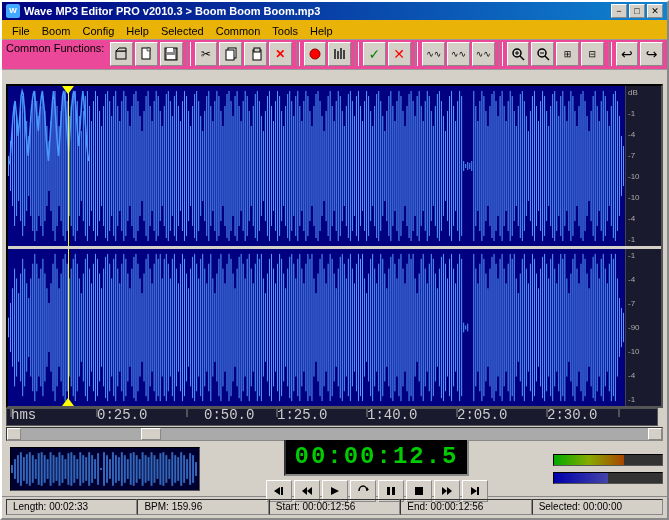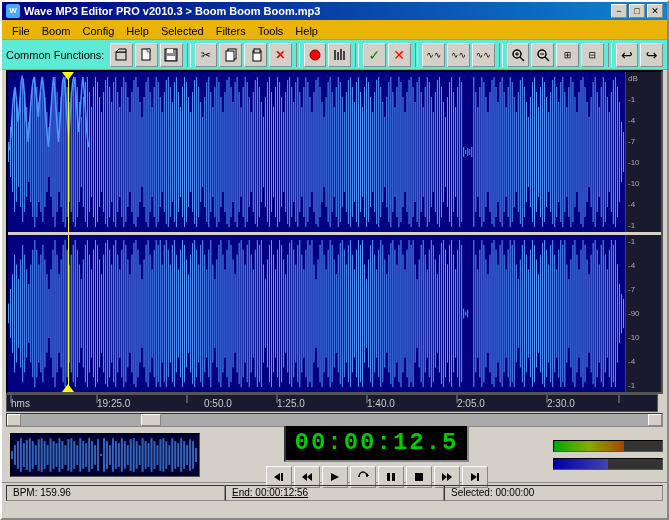--- a/index.html
+++ b/index.html
@@ -67,24 +67,24 @@
       border-bottom: 1px solid #999;
     }
     .menu-item {
       padding: 2px 6px;
       cursor: pointer;
       font-size: 11px;
     }
 
     
     #toolbar {
-      background: #5eead4;
+      background: #ec4899;
       height: 30px;
       display: flex;
-      align-items: center;
+      align-items: flex-start;
       padding: 2px 4px;
       border-bottom: 1px solid #999;
       gap: 2px;
     }
     #toolbar-label {
       font-size: 11px;
       margin-right: 4px;
       white-space: nowrap;
     }
     .tb-btn {
@@ -127,22 +127,23 @@
       width: 652px;
       margin: 0 4px;
       position: relative;
       display: flex;
       align-items: flex-end;
       padding-bottom: 2px;
       border: 1px solid #555;
     }
     .timeline-label {
       color: #ccc;
-      font-size: 10px;
+      font-size: 14px;
       position: absolute;
+      font-family: Liberation Mono, monospace;
     }
 
     
     #scrollbar-area {
       height: 14px;
       background: #d4d0c8;
       margin: 2px 4px;
       display: flex;
       align-items: center;
       border: 1px inset #888;
@@ -285,21 +286,21 @@
       <button class="title-btn">✕</button>
     </div>
   </div>
 
   <div id="menu-bar">
     <span class="menu-item">File</span>
     <span class="menu-item">Boom</span>
     <span class="menu-item">Config</span>
     <span class="menu-item">Help</span>
     <span class="menu-item">Selected</span>
-    <span class="menu-item">Filters</span>
+    <span class="menu-item">Common</span>
     <span class="menu-item">Tools</span>
     <span class="menu-item">Help</span>
   </div>
 
   <div id="toolbar">
     <span id="toolbar-label">Common Functions:</span>
 
     <button class="tb-btn" title="Open">
       <svg width="14" height="14" viewBox="0 0 14 14">
           <rect x="1" y="4" width="10" height="8" fill="none" stroke="#000" stroke-width="1"></rect>
@@ -371,21 +372,21 @@
           <line x1="4" y1="6" x2="8" y2="6" stroke="#000" stroke-width="1"></line>
         </svg>
     </button>
     <button class="tb-btn" title="Zoom Fit" style="font-size:9px;">⊞</button>
     <button class="tb-btn" title="Zoom Selection" style="font-size:9px;">⊟</button>
     <div class="tb-sep"></div>
     <button class="tb-btn" title="Undo" style="font-size:14px;">↩</button>
     <button class="tb-btn" title="Redo" style="font-size:14px;">↪</button>
   </div>
 
-  <div style="position:relative; margin: 0 4px 0 4px; border: 2px inset #555; text-decoration: underline;">
+  <div style="position:relative; margin: 14px 4px 0 4px; border: 2px inset #555; text-decoration: underline;">
     <div id="waveform-top">
 
       <div class="cursor-line"></div>
       <div class="marker-triangle"></div>
 
       <svg class="waveform-svg" viewBox="0 0 610 160" preserveAspectRatio="none">
         <rect width="610" height="160" fill="#000080"></rect>
 
         <g fill="#4488ff" opacity="0.9">
           
@@ -1048,21 +1049,21 @@
         <span>-90</span>
         <span>-10</span>
         <span>-4</span>
         <span>-1</span>
       </div>
     </div>
   </div>
 
   <div id="timeline" style="position:relative; height:18px; background:#1a1a2e; margin:0 4px; border:1px solid #555; overflow:hidden;">
     <span class="timeline-label" style="left:4px;">hms</span>
-    <span class="timeline-label" style="left:90px;">19:25.0</span>
+    <span class="timeline-label" style="left:90px;">0:25.0</span>
     <span class="timeline-label" style="left:197px;">0:50.0</span>
     <span class="timeline-label" style="left:270px;">1:25.0</span>
     <span class="timeline-label" style="left:360px;">1:40.0</span>
     <span class="timeline-label" style="left:450px;">2:05.0</span>
     <span class="timeline-label" style="left:540px;">2:30.0</span>
 
     <svg width="100%" height="18" style="position:absolute;top:0;left:0;">
       <g stroke="#888" stroke-width="1">
         <line x1="4" y1="0" x2="4" y2="8"></line>
         <line x1="90" y1="0" x2="90" y2="8"></line>
@@ -1213,17 +1214,19 @@
       <div style="height:12px; background:#333; border:1px inset #555; position:relative; overflow:hidden;">
         <div style="width:65%; height:100%; background:linear-gradient(to right, #00aa00, #88aa00, #aa4400);"></div>
       </div>
       <div style="height:12px; background:#333; border:1px inset #555; position:relative; overflow:hidden;">
         <div style="width:50%; height:100%; background:linear-gradient(to right, #0000aa, #4444aa);"></div>
       </div>
     </div>
   </div>
 
   <div id="status-bar">
+    <div class="status-segment" style="flex:1;">Length: 00:02:33</div>
     <div class="status-segment" style="flex:1;text-align:right;">BPM: 159.96</div>
-    <div class="status-segment" style="flex:1;text-decoration:underline;">End: 00:00:12:56</div>
+    <div class="status-segment" style="flex:1;">Start: 00:00:12:56</div>
+    <div class="status-segment" style="flex:1;">End: 00:00:12:56</div>
     <div class="status-segment" style="flex:1;">Selected: 00:00:00</div>
   </div>
 </div>
 
 </body></html>

